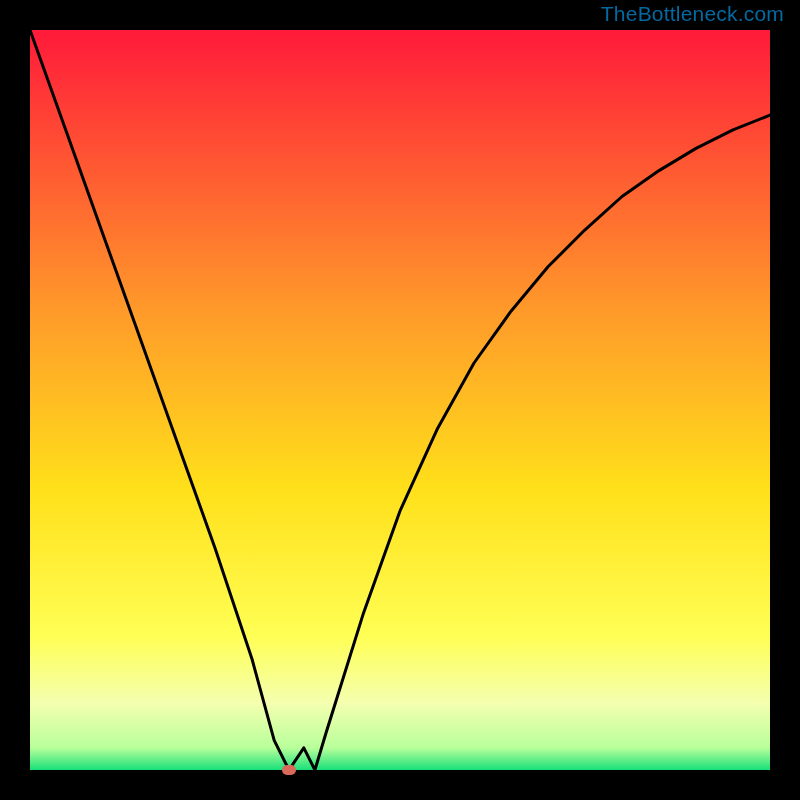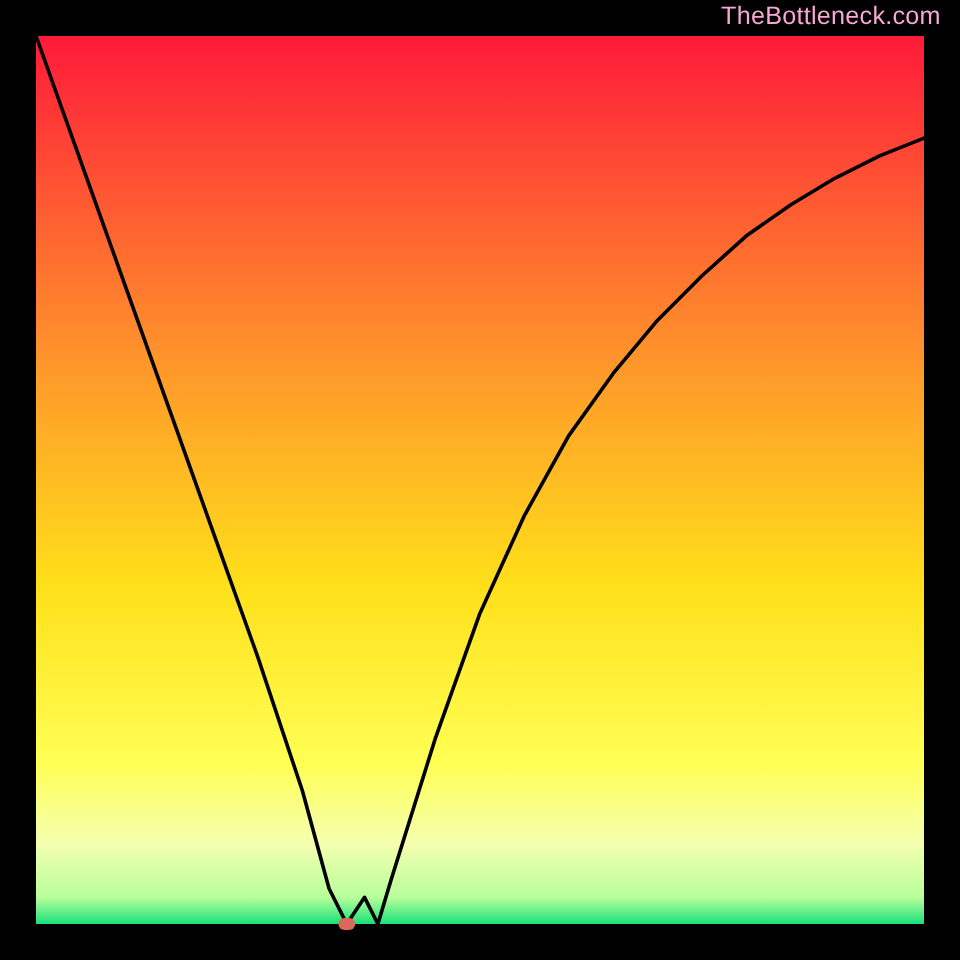--- a/index.html
+++ b/index.html
@@ -14,21 +14,21 @@
   .outer {
     width: 800px;
     height: 800px;
     background: #000;
     position: relative;
   }
   .watermark {
     position: absolute;
     top: 2px;
     right: 16px;
-    color: #f9a8d4;
+    color: #0369a1;
     font-size: 21px;
     font-weight: 500;
     letter-spacing: 0.2px;
   }
   .plot {
     position: absolute;
     left: 30px;
     top: 30px;
     width: 740px;
     height: 740px;

